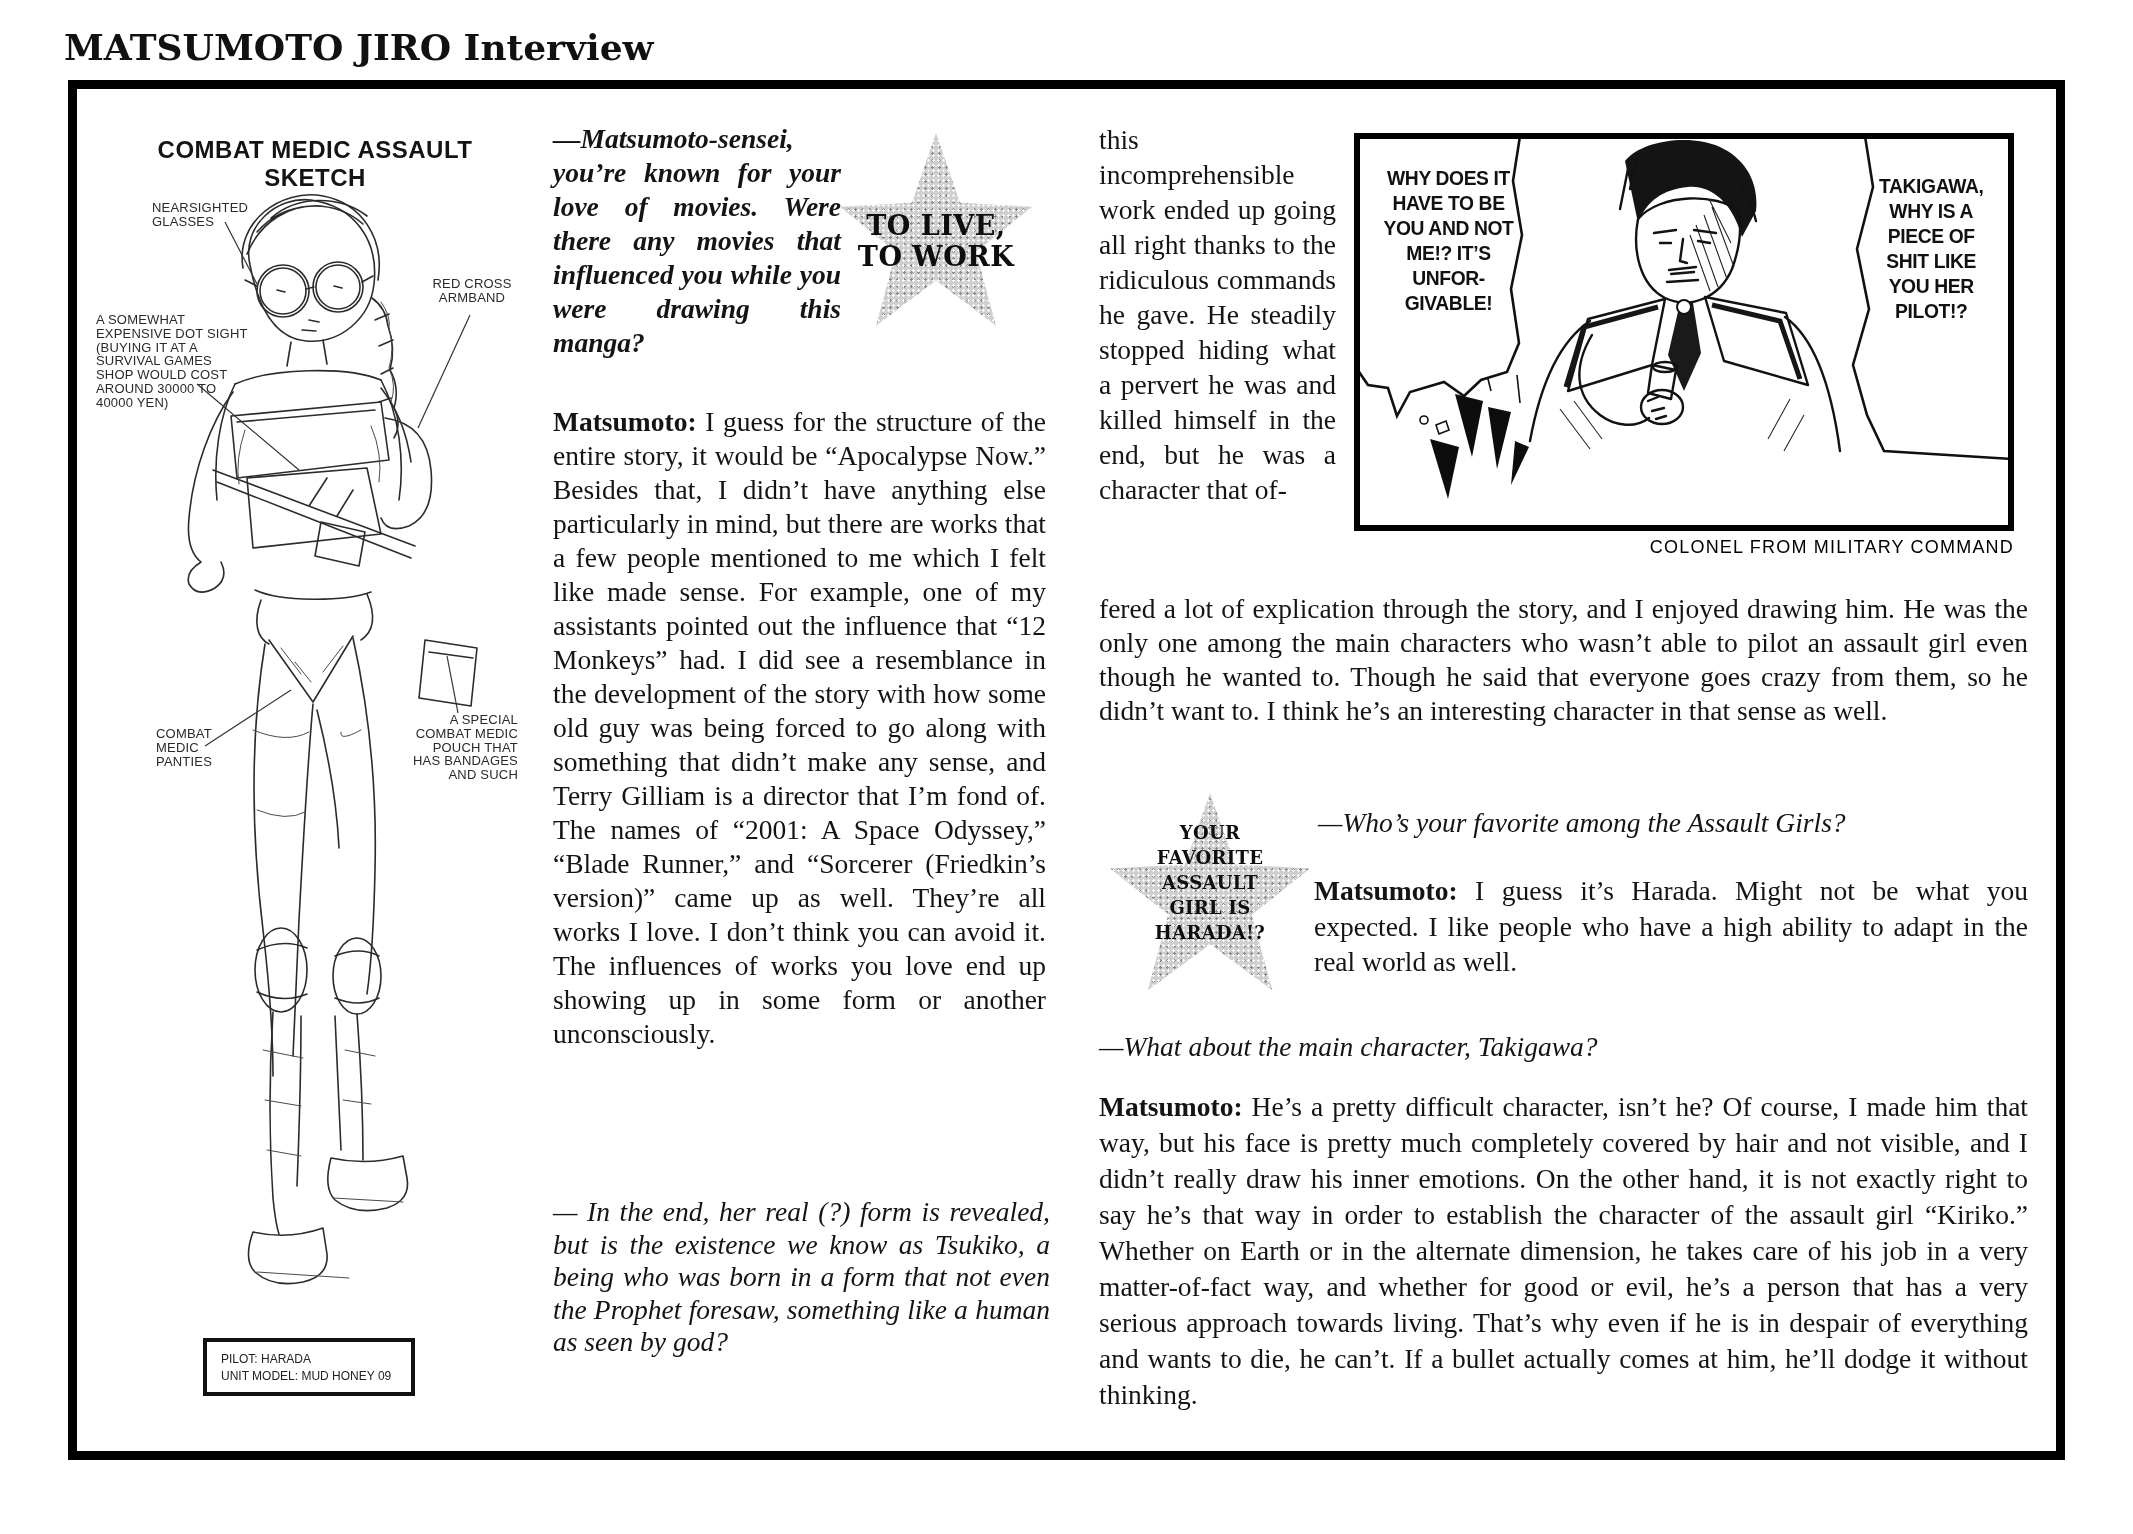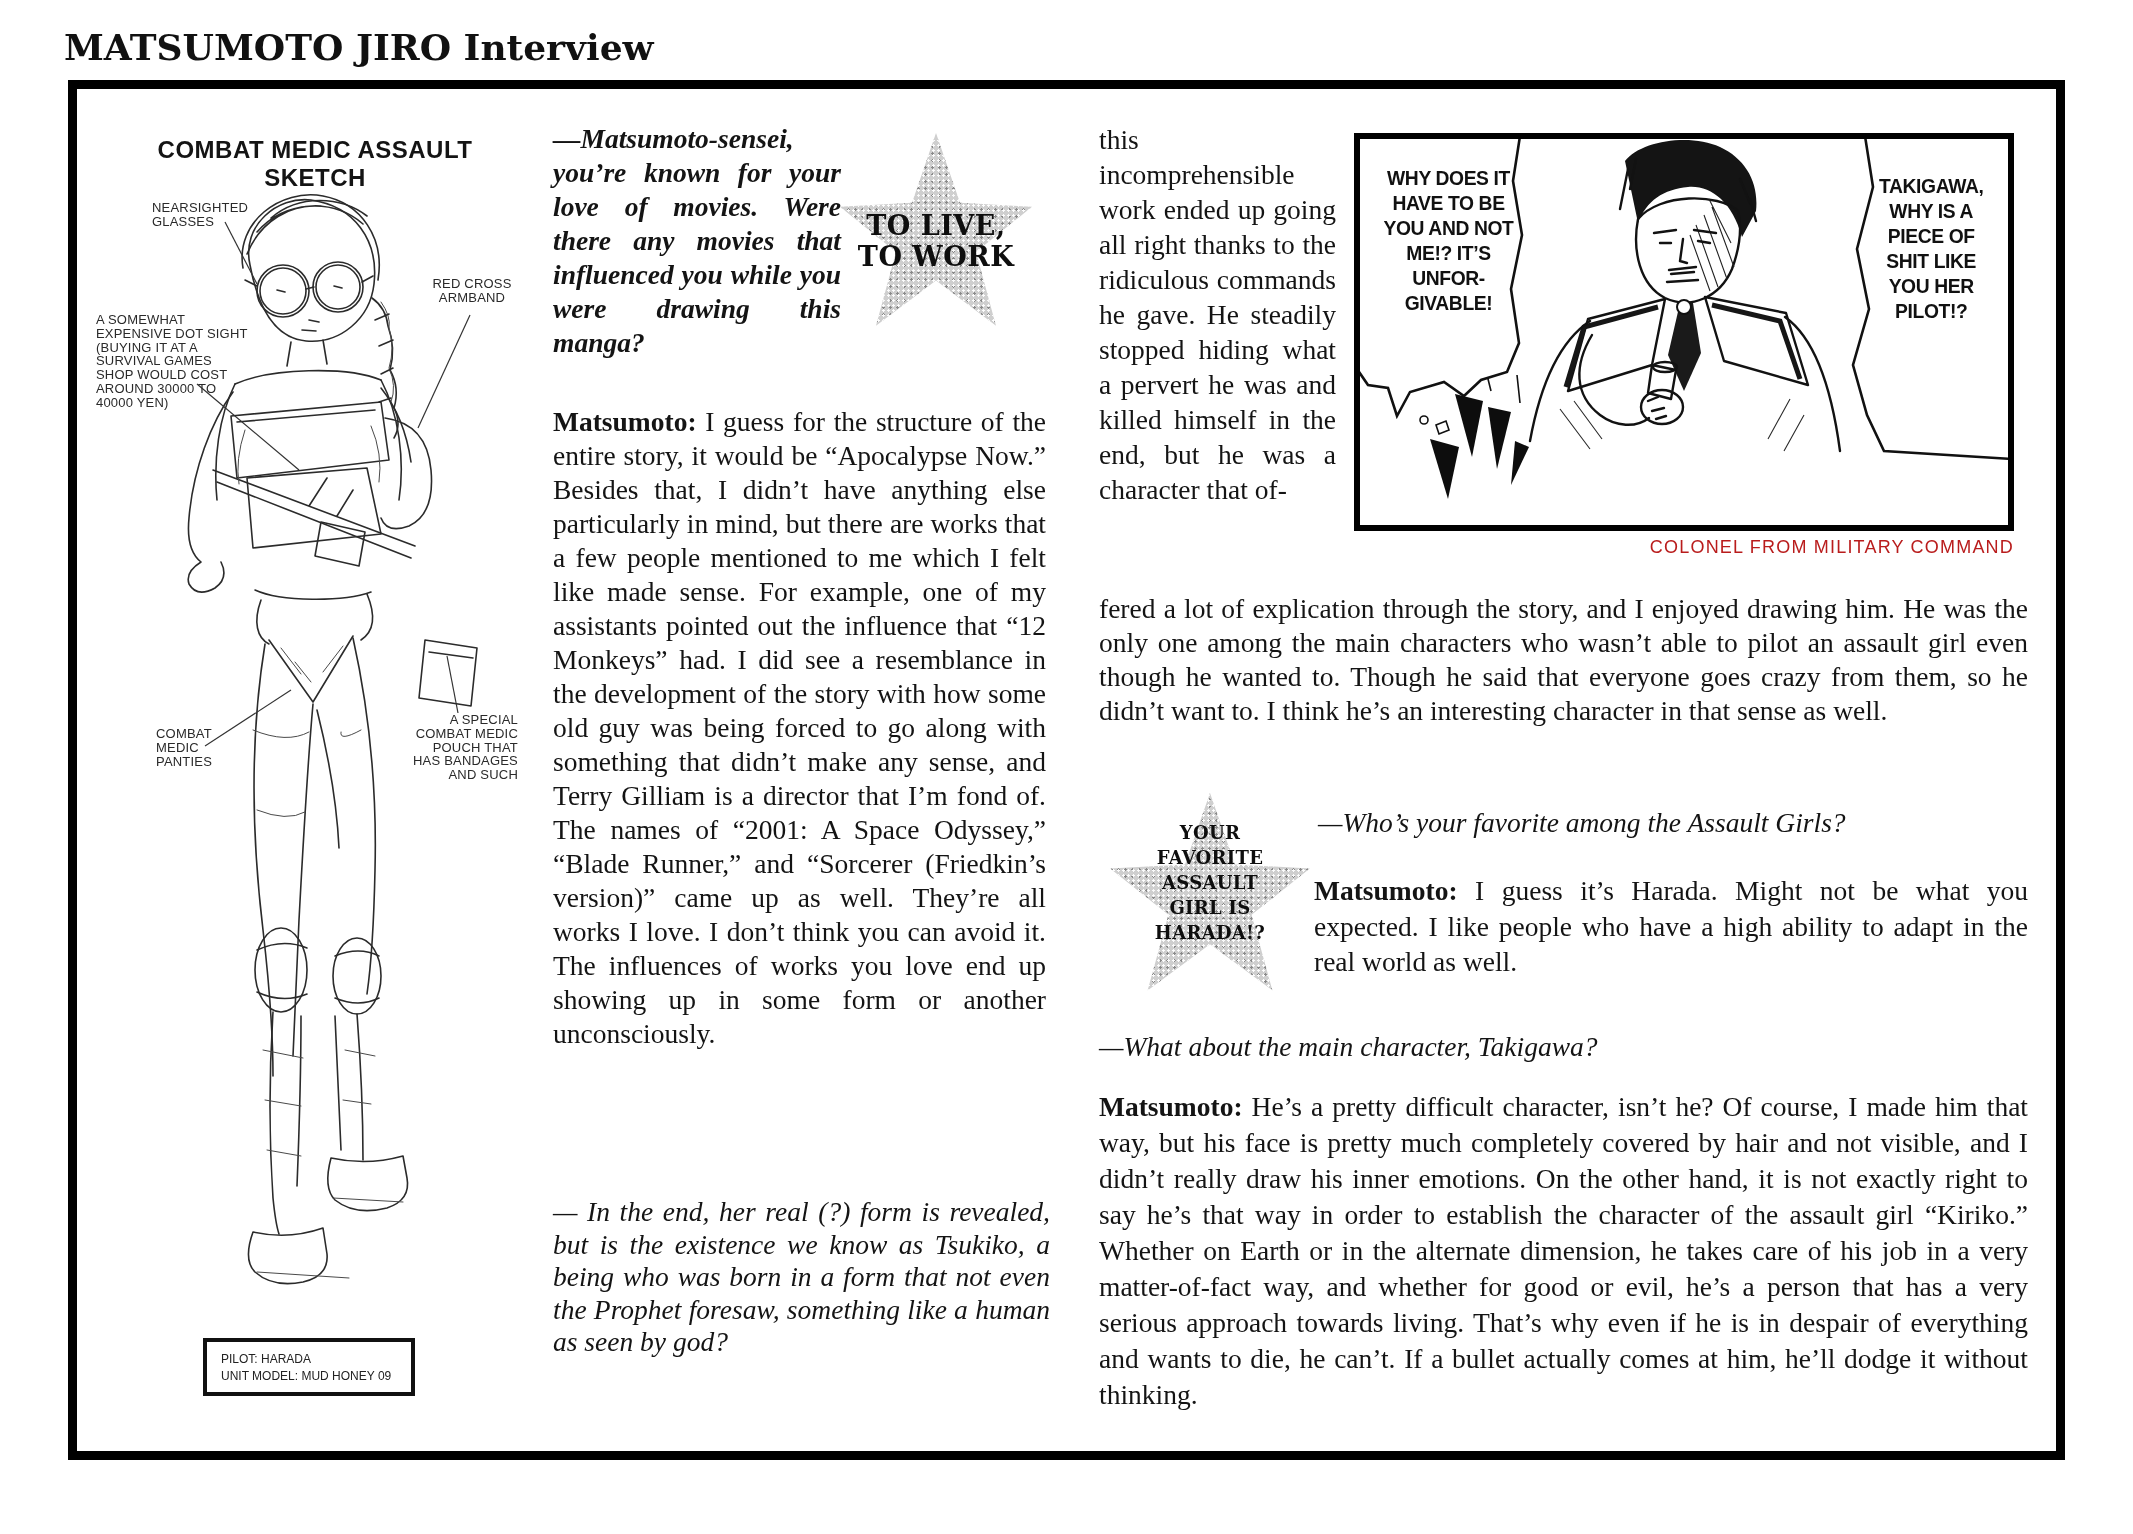--- a/index.html
+++ b/index.html
@@ -32,21 +32,21 @@
   .star-text{position:absolute;text-align:center;font-family:"DejaVu Serif",serif;
              font-weight:700;color:#0e0e0e;}
   .star-text.s1{font-size:27px;line-height:31px;letter-spacing:.5px;}
   .star-text.s2{font-size:18px;line-height:25px;letter-spacing:.3px;}
   
   .panel{position:absolute;left:1354px;top:133px;width:648px;height:386px;border:6px solid #000;background:#fff;}
   .bubble-text{position:absolute;font-family:"Liberation Sans",sans-serif;font-weight:700;
                font-size:20.5px;line-height:25px;text-align:center;letter-spacing:-.4px;color:#111;
                transform:scaleX(.94);transform-origin:left top;}
   .caption{position:absolute;left:1354px;top:537px;width:660px;text-align:right;
-           font-family:"Liberation Sans",sans-serif;font-size:18px;letter-spacing:1.2px;color:#b91c1c;}
+           font-family:"Liberation Sans",sans-serif;font-size:18px;letter-spacing:1.2px;color:#000000;}
   svg .pen{fill:none;stroke:#2b2b2b;stroke-width:1.6;stroke-linecap:round;stroke-linejoin:round;}
   svg .pen2{fill:none;stroke:#4a4a4a;stroke-width:1;stroke-linecap:round;}
   svg .ink{fill:none;stroke:#121212;stroke-width:2.4;stroke-linecap:round;stroke-linejoin:round;}
 </style>
 </head>
 <body>
 
 <div class="page">
 
   <div class="hdr">MATSUMOTO JIRO Interview</div>

